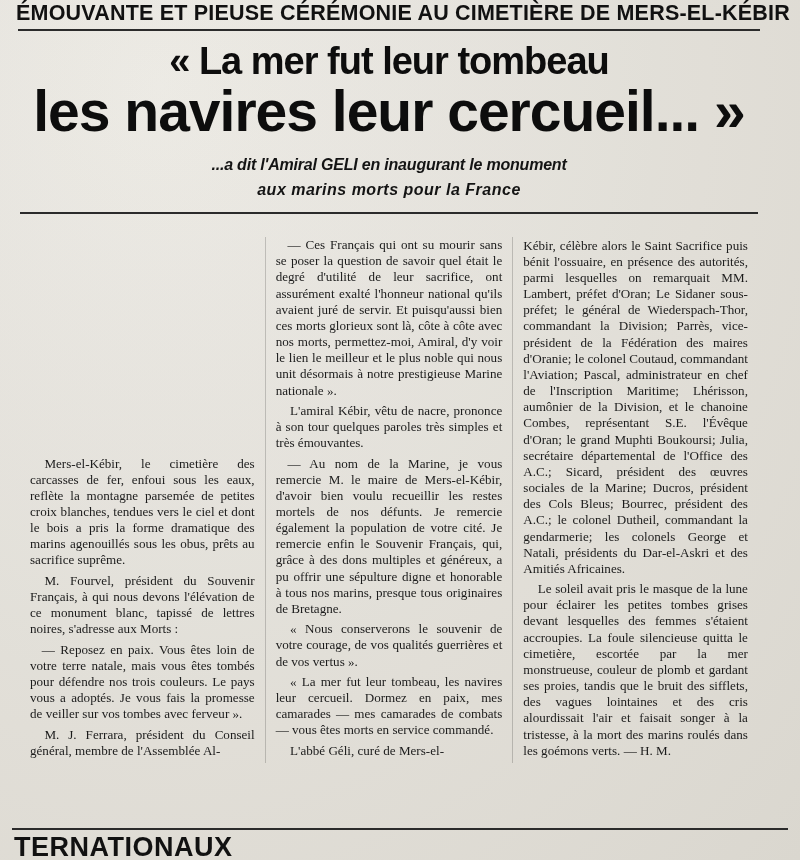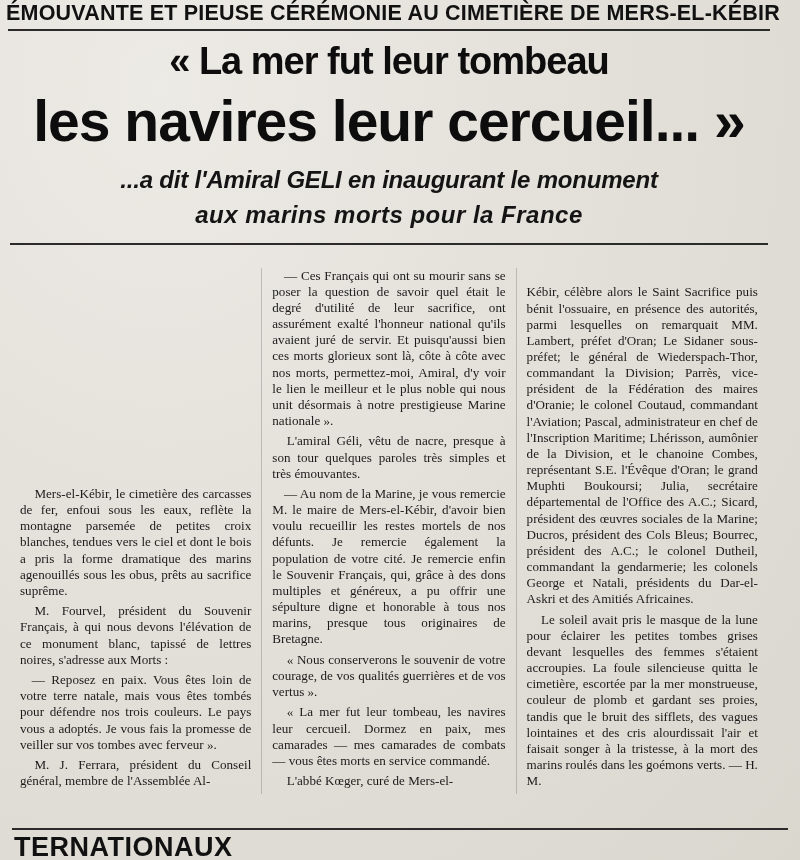--- a/index.html
+++ b/index.html
@@ -21,21 +21,21 @@
     inset: 0;
     background:
       linear-gradient(rgba(0,0,0,0.02), rgba(0,0,0,0.02)),
       radial-gradient(ellipse at 20% 10%, #f1efe9 0%, #e6e3dc 55%, #dedbd3 100%);
   }
   .sheet {
     position: relative;
     width: 778px;
     height: 860px;
     box-sizing: border-box;
-    padding: 0 6px;
+    padding: 0 16px;
   }
 
   
   .kicker {
     font-family: "Liberation Sans", sans-serif;
     font-weight: bold;
     font-size: 21.5px;
     letter-spacing: 0.2px;
     text-align: center;
     white-space: nowrap;
@@ -58,30 +58,30 @@
     line-height: 0.97;
     letter-spacing: -1px;
   }
   .hl-line1 {
     font-size: 38px;
     margin-top: 12px;
     white-space: nowrap;
   }
   .hl-line2 {
     font-size: 57px;
-    margin-top: 14px;
+    margin-top: 4px;
     white-space: nowrap;
   }
 
   .subhead {
     font-family: "Liberation Sans", sans-serif;
     font-weight: bold;
     font-style: italic;
     text-align: center;
-    font-size: 24px;
+    font-size: 16px;
     line-height: 1.28;
     color: #141414;
     margin-top: 16px;
     letter-spacing: -0.2px;
   }
   .subhead .sh2 { display: block; margin-top: 4px; letter-spacing: 0.5px; }
 
   .rule-mid {
     height: 2px;
     background: #2b2b2b;
@@ -166,25 +166,25 @@
 
   <div class="columns">
     <div class="col c1">
         <p>Mers-el-Kébir, le cimetière des carcasses de fer, enfoui sous les eaux, reflète la montagne parsemée de petites croix blanches, tendues vers le ciel et dont le bois a pris la forme dramatique des marins agenouillés sous les obus, prêts au sacrifice suprême.</p>
         <p>M. Fourvel, président du Souvenir Français, à qui nous devons l'élévation de ce monument blanc, tapissé de lettres noires, s'adresse aux Morts :</p>
         <p class="dash">— Reposez en paix. Vous êtes loin de votre terre natale, mais vous êtes tombés pour défendre nos trois couleurs. Le pays vous a adoptés. Je vous fais la promesse de veiller sur vos tombes avec ferveur ».</p>
         <p>M. J. Ferrara, président du Conseil général, membre de l'Assemblée Al-</p>
       </div>
     <div class="col c2">
         <p class="dash">— Ces Français qui ont su mourir sans se poser la question de savoir quel était le degré d'utilité de leur sacrifice, ont assurément exalté l'honneur national qu'ils avaient juré de servir. Et puisqu'aussi bien ces morts glorieux sont là, côte à côte avec nos morts, permettez-moi, Amiral, d'y voir le lien le meilleur et le plus noble qui nous unit désormais à notre prestigieuse Marine nationale ».</p>
-        <p>L'amiral Géli, vêtu de nacre, presque à son tour quelques paroles très simples et très émouvantes.</p>
+        <p>L'amiral Kébir, vêtu de nacre, prononce à son tour quelques paroles très simples et très émouvantes.</p>
         <p class="dash">— Au nom de la Marine, je vous remercie M. le maire de Mers-el-Kébir, d'avoir bien voulu recueillir les restes mortels de nos défunts. Je remercie également la population de votre cité. Je remercie enfin le Souvenir Français, qui, grâce à des dons multiples et généreux, a pu offrir une sépulture digne et honorable à tous nos marins, presque tous originaires de Bretagne.</p>
         <p>« Nous conserverons le souvenir de votre courage, de vos qualités guerrières et de vos vertus ».</p>
         <p>« La mer fut leur tombeau, les navires leur cercueil. Dormez en paix, mes camarades — mes camarades de combats — vous êtes morts en service commandé.</p>
-        <p>L'abbé Kœger, curé de Mers-el-</p>
+        <p>L'abbé Géli, curé de Mers-el-</p>
       </div>
     <div class="col c3">
         <p class="noindent">Kébir, célèbre alors le Saint Sacrifice puis bénit l'ossuaire, en présence des autorités, parmi lesquelles on remarquait MM. Lambert, préfet d'Oran; Le Sidaner sous-préfet; le général de Wiederspach-Thor, commandant la Division; Parrès, vice-président de la Fédération des maires d'Oranie; le colonel Coutaud, commandant l'Aviation; Pascal, administrateur en chef de l'Inscription Maritime; Lhérisson, aumônier de la Division, et le chanoine Combes, représentant S.E. l'Évêque d'Oran; le grand Muphti Boukoursi; Julia, secrétaire départemental de l'Office des A.C.; Sicard, président des œuvres sociales de la Marine; Ducros, président des Cols Bleus; Bourrec, président des A.C.; le colonel Dutheil, commandant la gendarmerie; les colonels George et Natali, présidents du Dar-el-Askri et des Amitiés Africaines.</p>
         <p>Le soleil avait pris le masque de la lune pour éclairer les petites tombes grises devant lesquelles des femmes s'étaient accroupies. La foule silencieuse quitta le cimetière, escortée par la mer monstrueuse, couleur de plomb et gardant ses proies, tandis que le bruit des sifflets, des vagues lointaines et des cris alourdissait l'air et faisait songer à la tristesse, à la mort des marins roulés dans les goémons verts. — H. M.</p>
       </div>
   </div>
 
   <div class="bottom-strip">
     <div class="bottom-rule"></div>
     <div class="bottom-word">TERNATIONAUX</div>

